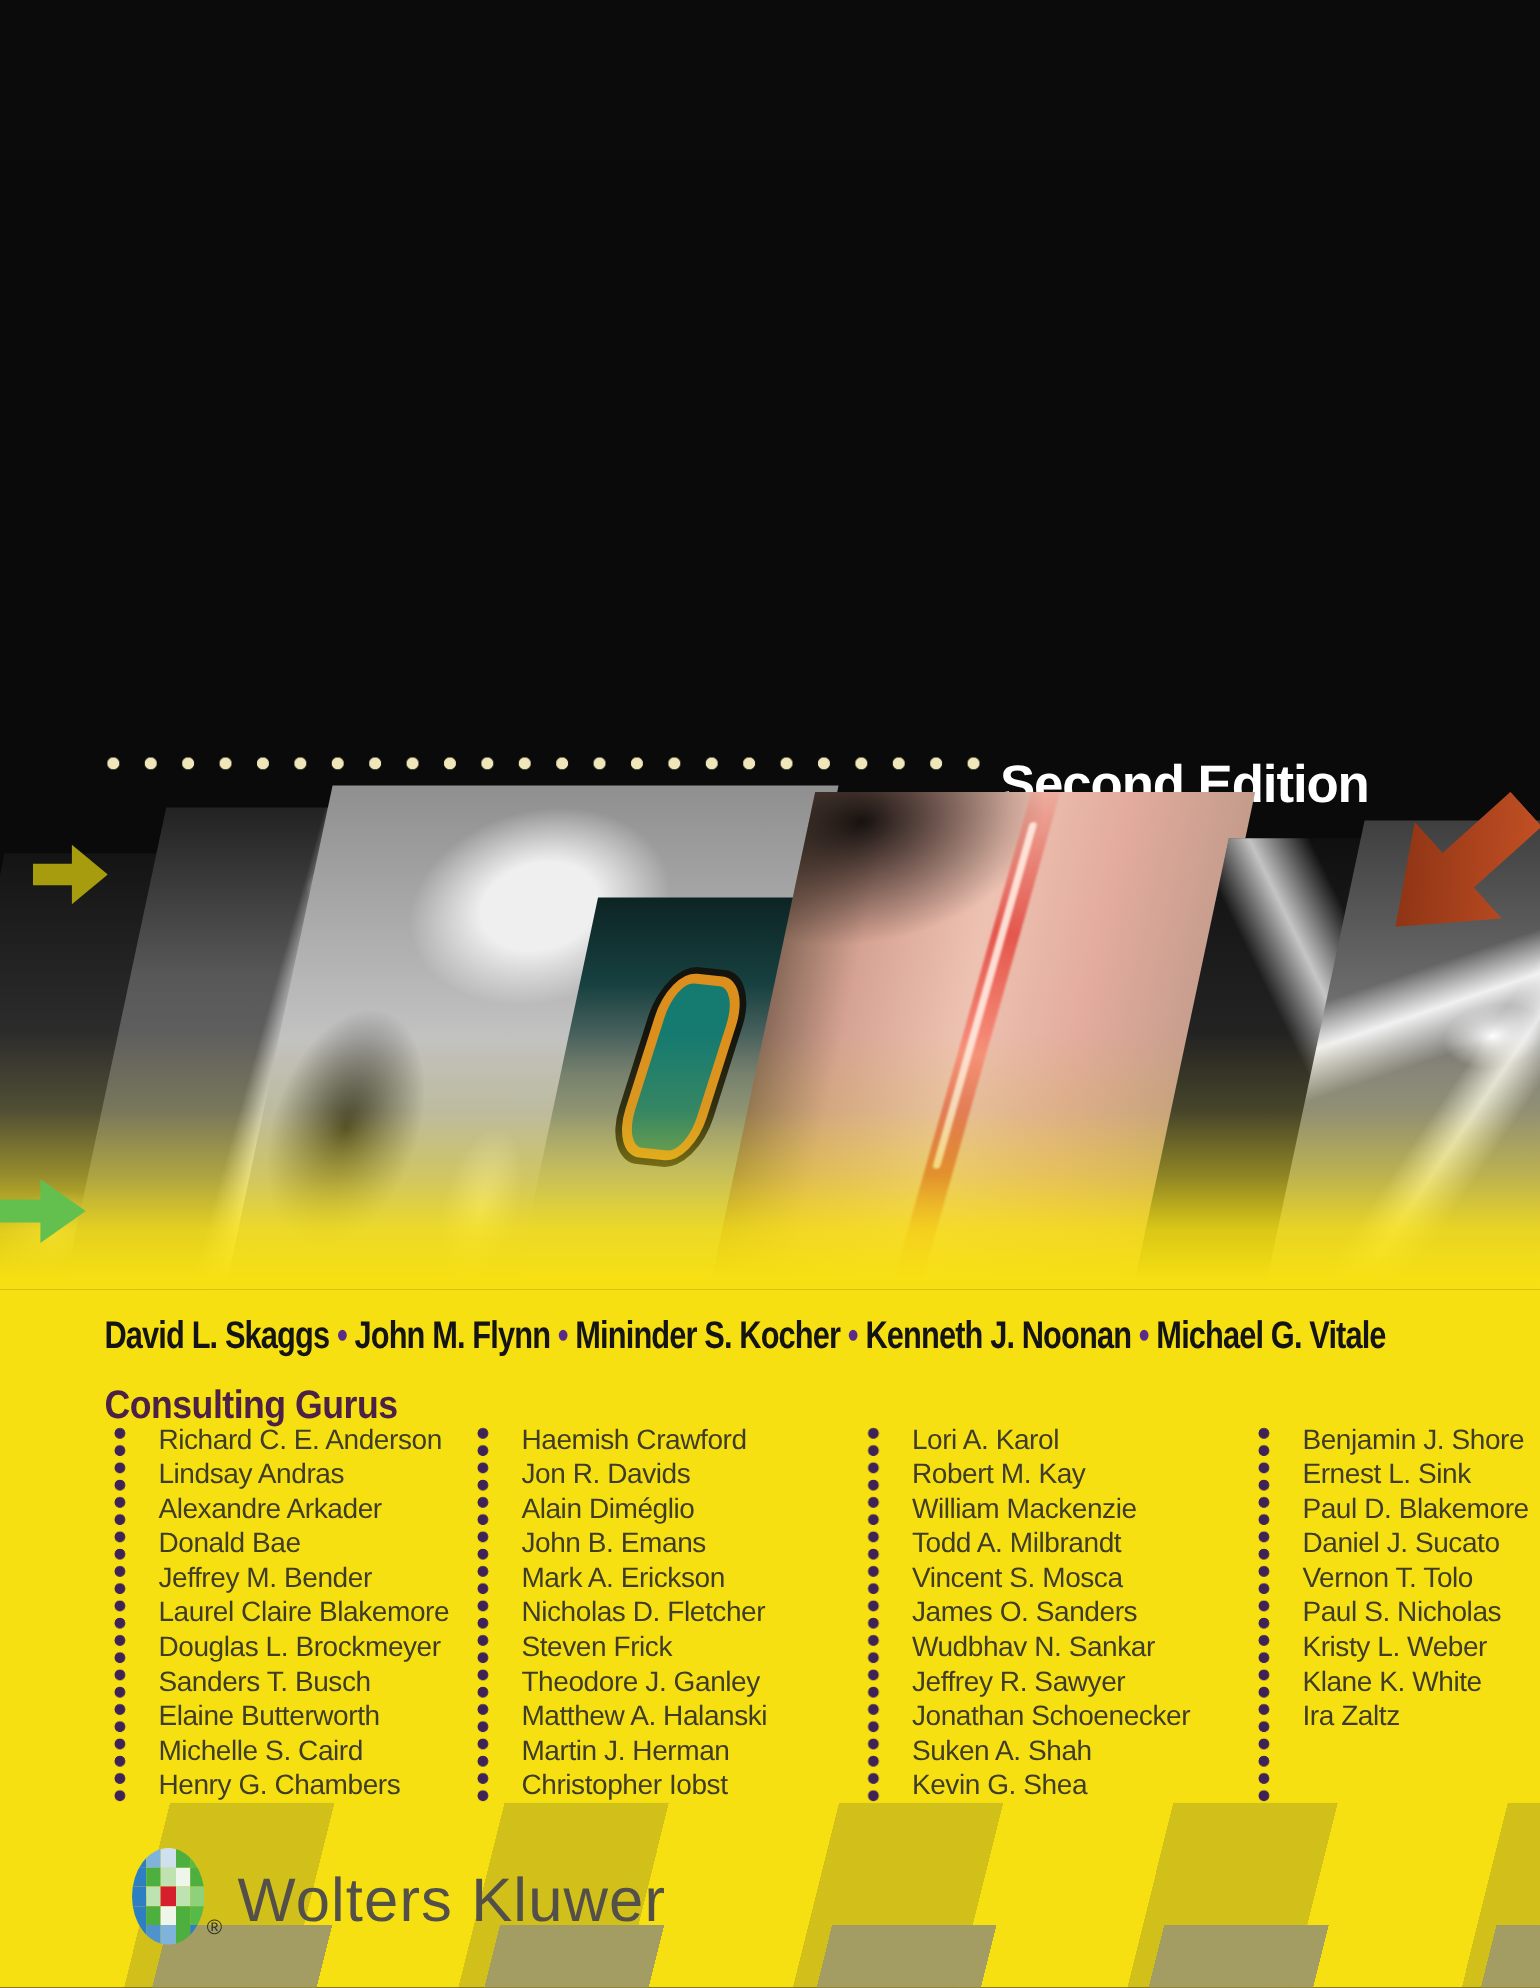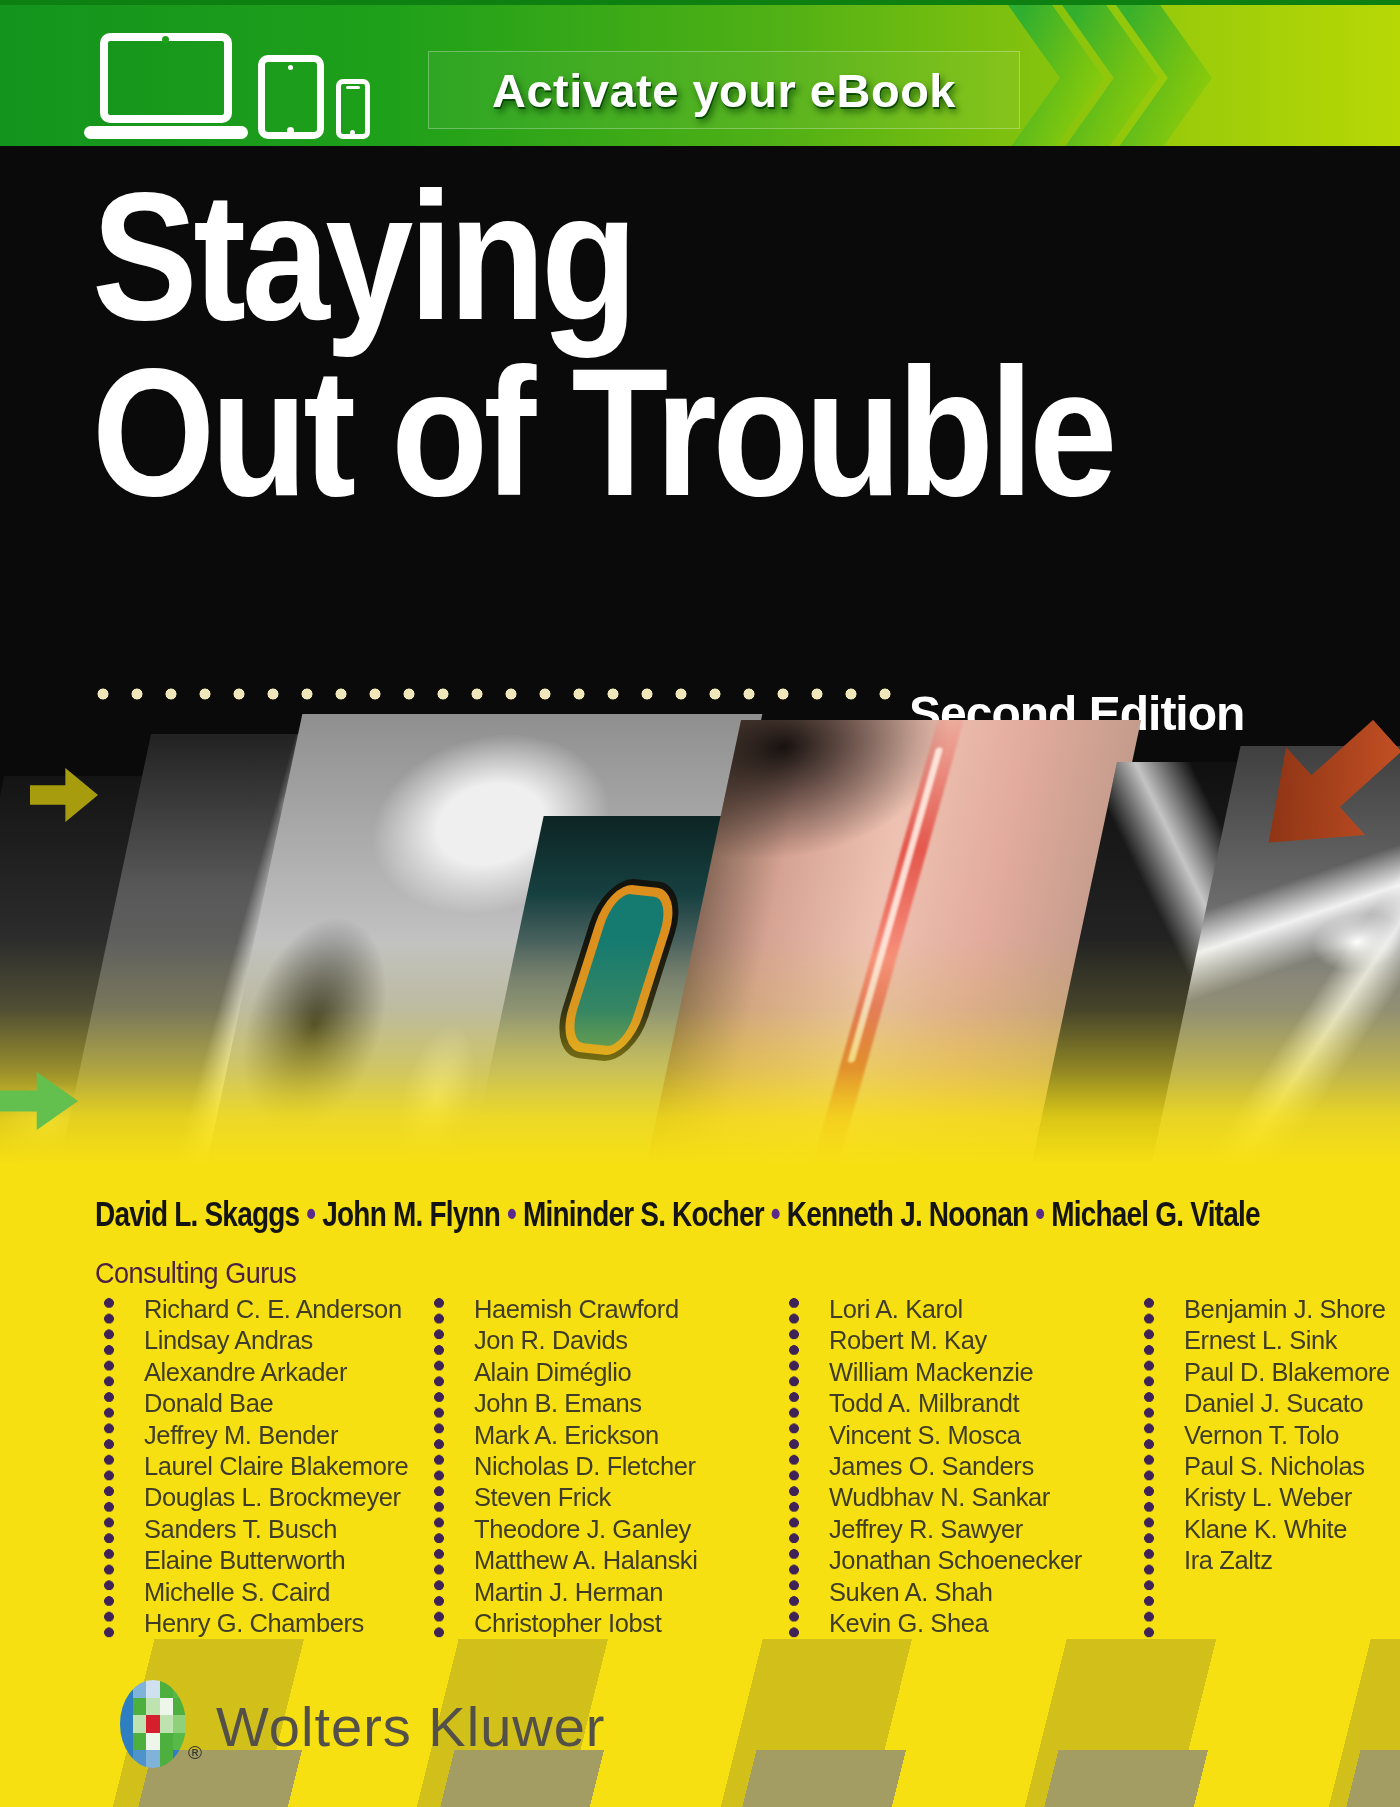--- a/index.html
+++ b/index.html
@@ -86,21 +86,21 @@
   .arrow-green{left:-8px;top:926px;width:86px;height:58px;background:#63c04f;}
   .arrow-orange{left:1248px;top:584px;width:160px;height:118px;background:linear-gradient(135deg,#cd5527,#7e2c10);
     transform:rotate(138deg);}
 
   
   .yellow-sec{position:absolute;left:0;top:1172px;width:1400px;height:635px;background:#f7e012;overflow:hidden;}
   .authors-line{position:absolute;left:95px;top:22px;font-size:35px;font-weight:700;color:#141414;
     letter-spacing:-1px;}
   .authors-line .condense{transform:scaleX(.8);}
   .sep{color:#5b2b8a;font-weight:bold;}
-  .gurus-heading{position:absolute;left:95px;top:84px;font-size:30px;font-weight:normal;color:#4b2145;letter-spacing:-.5px;}
+  .gurus-heading{position:absolute;left:95px;top:84px;font-size:36px;font-weight:bold;color:#4b2145;letter-spacing:-.5px;}
   .gurus-heading .condense{transform:scaleX(.9);}
   .gurus-wrap{position:absolute;left:100px;top:122px;display:flex;}
   .guru-col{box-sizing:border-box;padding-left:44px;
     background-image:radial-gradient(circle at 9px 9px,#3f2356 4.6px,rgba(0,0,0,0) 5.2px);
     background-size:18px 15.7px;background-repeat:repeat-y;}
   .guru-col:nth-child(1){width:330px;} .guru-col:nth-child(2){width:355px;}
   .guru-col:nth-child(3){width:355px;} .guru-col:nth-child(4){width:260px;}
   .guru-row{font-size:25.5px;line-height:31.4px;color:#3f3c28;letter-spacing:-.4px;white-space:nowrap;}
   .publisher{position:absolute;left:120px;top:508px;height:92px;}
   .globe{position:absolute;left:0;top:0;width:66px;height:88px;border-radius:50%;overflow:hidden;
@@ -112,45 +112,22 @@
     background:repeating-linear-gradient(104deg,rgba(105,100,50,0) 0 150px,rgba(105,100,50,.26) 150px 295px);}
   .stripes-strong{position:absolute;left:0;bottom:0;width:1400px;height:57px;
     background:repeating-linear-gradient(104deg,rgba(100,96,50,0) 0 148px,#a39d63 148px 293px);}
   .publisher{z-index:5;}
 </style>
 </head>
 <body>
 
 <div class="cover">
 
-  <header class="banner">
-    <div class="dev laptop-screen"></div>
-    <div class="laptop-cam"></div>
-    <div class="laptop-base"></div>
-    <div class="dev tablet"></div>
-    <div class="tablet-dot-top"></div>
-    <div class="tablet-dot-bot"></div>
-    <div class="dev phone"></div>
-    <div class="phone-speaker"></div>
-    <div class="phone-dot"></div>
-    <div class="activate-box">
-      <span class="activate-text">Activate your eBook</span>
-    </div>
-    <div class="chev chev1"></div>
-    <div class="chev chev2"></div>
-    <div class="chev chev3"></div>
-  </header>
 
   <section class="black-sec">
-    <h1 class="title-white" style="margin:0;">
-      <span class="condense">
-        <div>Staying</div>
-        <div>Out of Trouble</div>
-      </span>
-    </h1>
     <div class="edition-row">
       <div class="dots"></div>
       <span class="edition-text">Second Edition</span>
     </div>
 
     <div class="collage">
       <div class="panel p1"></div>
       <div class="panel p2"></div>
       <div class="panel p3"></div>
       <div class="panel p4">

